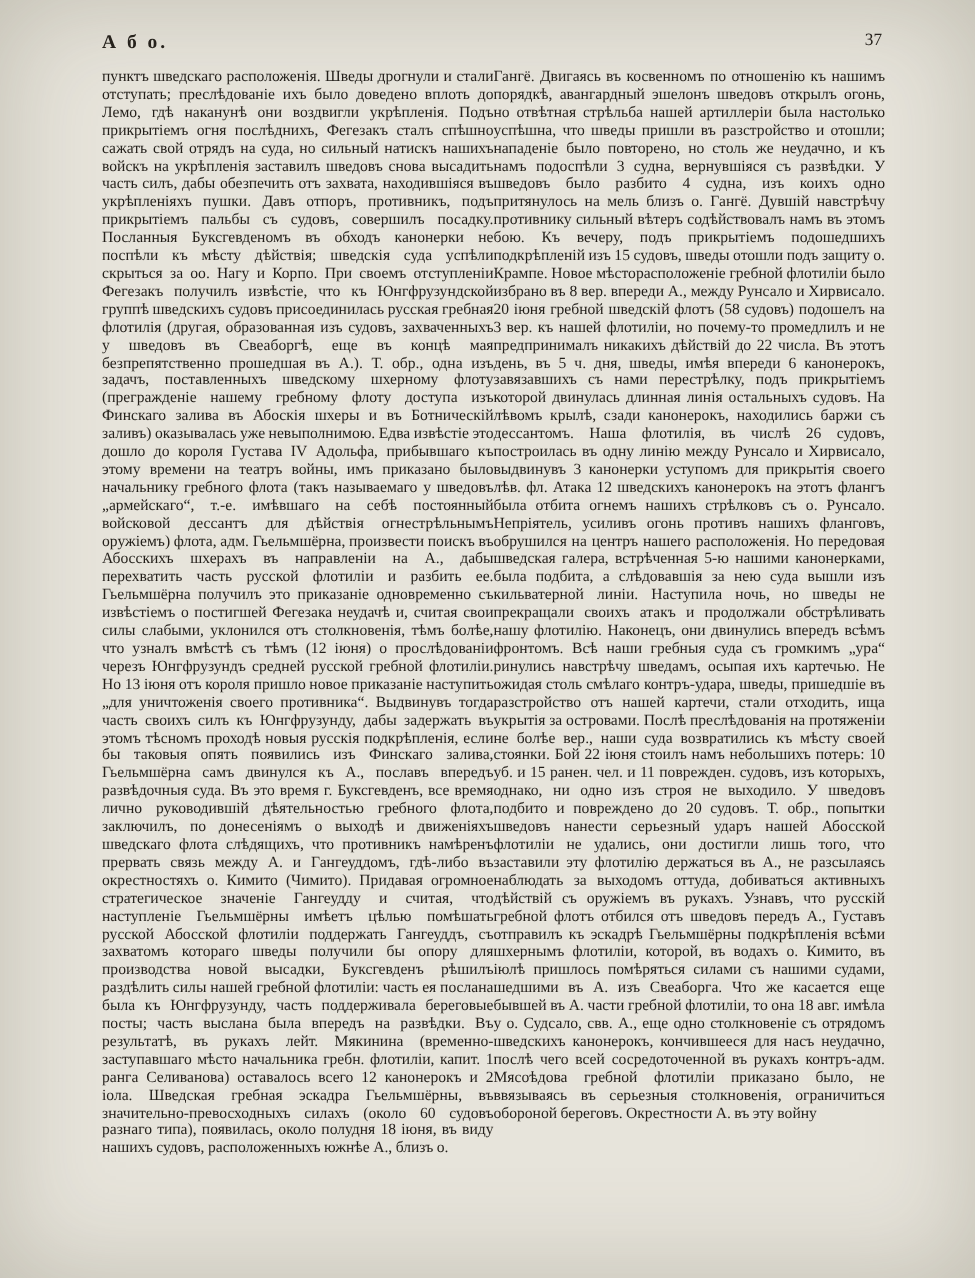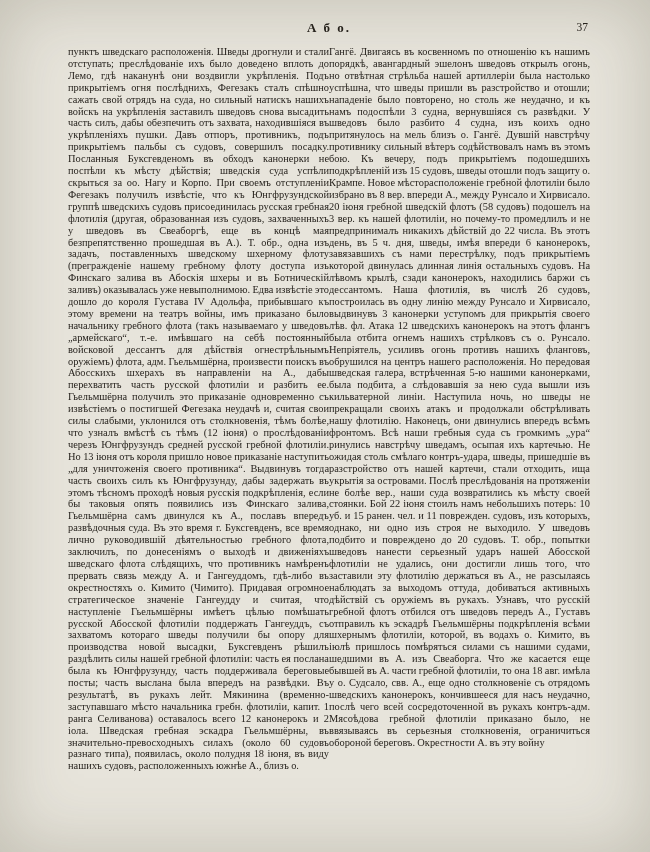--- a/index.html
+++ b/index.html
@@ -22,21 +22,20 @@
     position: absolute;
     top: 20px;
     left: 68px;
     right: 60px;
     height: 16px;
   }
   .header-title {
     position: absolute;
     left: 0;
     right: 0;
-    text-align: center;
     font-weight: bold;
     font-size: 13px;
     letter-spacing: 2px;
     color: #26221c;
   }
   .page-number {
     position: absolute;
     right: 2px;
     top: 1px;
     font-size: 11.5px;

